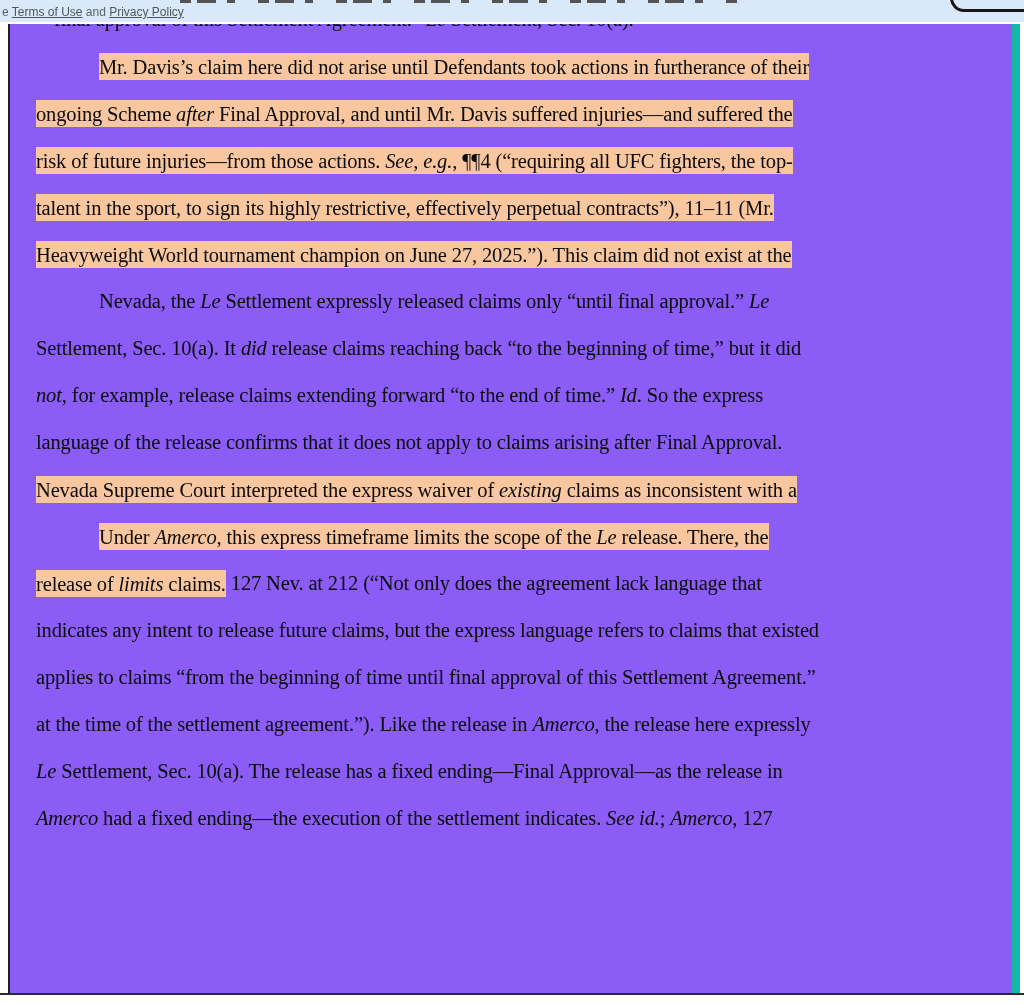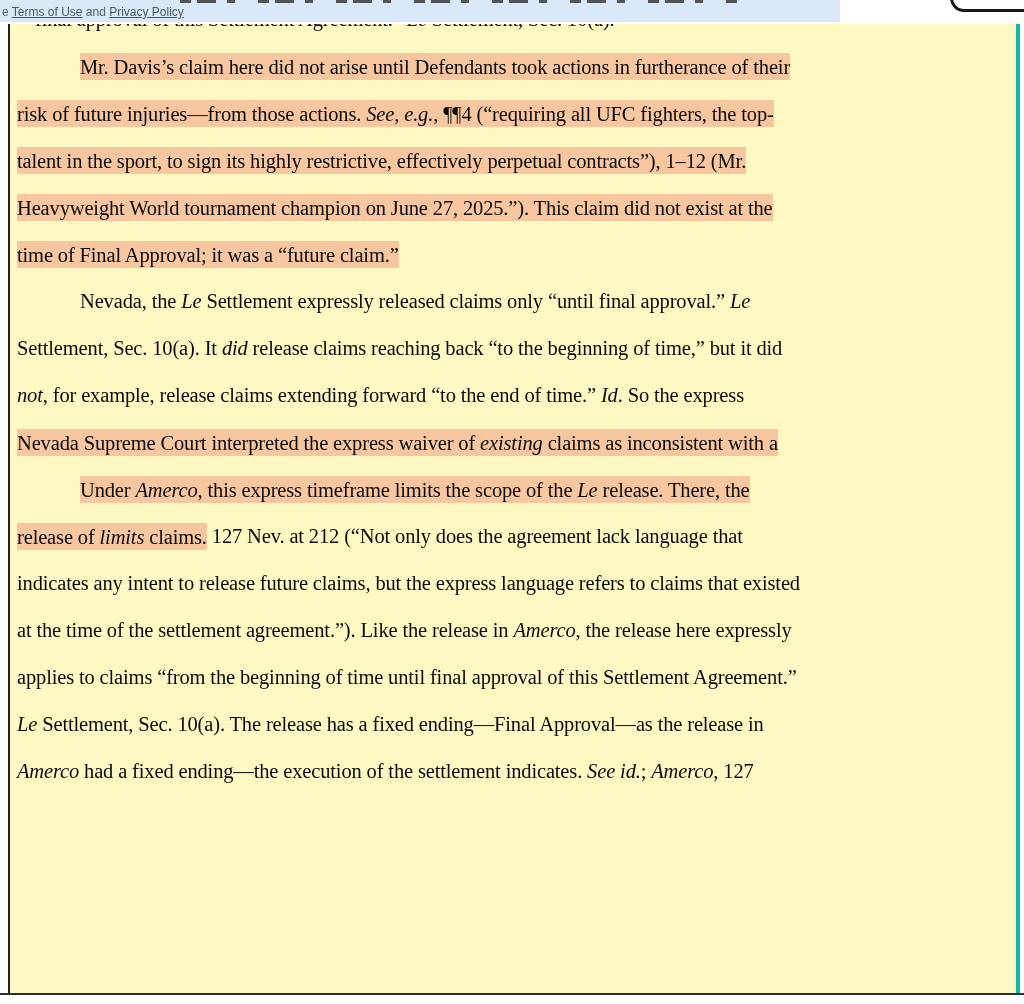--- a/index.html
+++ b/index.html
@@ -1,70 +1,71 @@
 <!DOCTYPE html>
 <html style="--hl: #f8c79f; --banner-bg: #d9e9fa;"><head>
 <meta charset="utf-8">
 <style>
   * { margin:0; padding:0; box-sizing:border-box; }
   html,body { width:1024px; height:1004px; background:#ffffff; overflow:hidden; position:relative;
               font-family:"Liberation Serif","DejaVu Serif",serif; }
 
   
-  .banner { position:absolute; top:0; left:0; width:840px; height:22px;
+  .banner { position:absolute; top:0; left:0; width:1024px; height:22px;
             background:var(--banner-bg,#d9e9fa); z-index:3;
             font-family:"Liberation Sans","DejaVu Sans",sans-serif;
             font-size:12px; color:#5a6569; white-space:pre; }
   .banner-text { position:absolute; left:2px; top:5px; }
   .banner a, .banner .lnk { color:#4c585c; text-decoration:underline; cursor:pointer; }
 
   
   .top-sliver { position:absolute; top:0; left:180px; width:560px; height:3px; z-index:4; opacity:.85;
     background:repeating-linear-gradient(90deg,#3a3a3a 0 11px,transparent 11px 17px,#3a3a3a 17px 36px,transparent 36px 47px,#3a3a3a 47px 55px,transparent 55px 78px); }
 
   
   .corner-frag { position:absolute; top:-30px; left:950px; width:200px; height:42px;
                  border:3px solid #171717; border-bottom-left-radius:14px; z-index:5;
                  background:transparent; }
 
   
   .doc-page { position:absolute; top:24px; left:8px; width:1012px; height:969px;
-              border-left:2px solid #1f1f1f; border-right:4px solid #14b8a6;
-              background:#fef9c3; overflow:hidden; z-index:1; }
+              border-left:2px solid #1f1f1f; border-right:8px solid #14b8a6;
+              background:#8b5cf6; overflow:hidden; z-index:1;padding-left:19px; }
   .doc-content { padding-left:7px; color:#0b0b0b; font-size:20.5px; letter-spacing:-0.15px; }
   .line { height:47px; line-height:47px; white-space:nowrap; }
   .line.indent { padding-left:63px; }
   .line.clipped { margin-top:-28px; padding-left:18px; }
   .it { font-style:italic; }
   .hl { background:var(--hl,#f8c79f); padding:2.5px 0; }
 
   
   .bottom-rule { position:absolute; top:993px; left:0; width:1024px; height:2px;
                  background:#2b2b2b; z-index:2; }
 </style>
 </head>
 <body>
 
 <div class="doc-page">
   <div class="doc-content">
       <div class="line clipped"><span>final approval of this Settlement Agreement.” </span><span class="it">Le</span><span> Settlement, Sec. 10(a).</span></div>
       <div class="line indent"><span class="hl">Mr. Davis’s claim here did not arise until Defendants took actions in furtherance of their</span></div>
+      <div class="line"><span class="hl">ongoing Scheme </span><span class="it hl">after</span><span class="hl"> Final Approval, and until Mr. Davis suffered injuries—and suffered the</span></div>
       <div class="line"><span class="hl">risk of future injuries—from those actions. </span><span class="it hl">See, e.g.</span><span class="hl">, ¶¶4 (“requiring all UFC fighters, the top-</span></div>
-      <div class="line"><span class="hl">talent in the sport, to sign its highly restrictive, effectively perpetual contracts”), 1–12 (Mr.</span></div>
+      <div class="line"><span class="hl">talent in the sport, to sign its highly restrictive, effectively perpetual contracts”), 11–11 (Mr.</span></div>
       <div class="line"><span class="hl">Heavyweight World tournament champion on June 27, 2025.”). This claim did not exist at the</span></div>
-      <div class="line"><span class="hl">time of Final Approval; it was a “future claim.”</span></div>
       <div class="line indent"><span>Nevada, the </span><span class="it">Le</span><span> Settlement expressly released claims only “until final approval.” </span><span class="it">Le</span></div>
       <div class="line"><span>Settlement, Sec. 10(a). It </span><span class="it">did</span><span> release claims reaching back “to the beginning of time,” but it did</span></div>
       <div class="line"><span class="it">not</span><span>, for example, release claims extending forward “to the end of time.” </span><span class="it">Id</span><span>. So the express</span></div>
+      <div class="line"><span>language of the release confirms that it does not apply to claims arising after Final Approval.</span></div>
       <div class="line"><span class="hl">Nevada Supreme Court interpreted the express waiver of </span><span class="it hl">existing</span><span class="hl"> claims as inconsistent with a</span></div>
       <div class="line indent"><span class="hl">Under </span><span class="it hl">Amerco</span><span class="hl">, this express timeframe limits the scope of the </span><span class="it hl">Le</span><span class="hl"> release. There, the</span></div>
       <div class="line"><span class="hl">release of </span><span class="it hl">limits</span><span class="hl"> claims.</span><span> 127 Nev. at 212 (“Not only does the agreement lack language that</span></div>
       <div class="line"><span>indicates any intent to release future claims, but the express language refers to claims that existed</span></div>
+      <div class="line"><span>applies to claims “from the beginning of time until final approval of this Settlement Agreement.”</span></div>
       <div class="line"><span>at the time of the settlement agreement.”). Like the release in </span><span class="it">Amerco</span><span>, the release here expressly</span></div>
-      <div class="line"><span>applies to claims “from the beginning of time until final approval of this Settlement Agreement.”</span></div>
       <div class="line"><span class="it">Le</span><span> Settlement, Sec. 10(a). The release has a fixed ending—Final Approval—as the release in</span></div>
       <div class="line"><span class="it">Amerco</span><span> had a fixed ending—the execution of the settlement indicates. </span><span class="it">See id.</span><span>; </span><span class="it">Amerco</span><span>, 127</span></div>
     </div>
 </div>
 
 <div class="bottom-rule"></div>
 
 <div class="banner">
   <span class="banner-text"><span>e </span><span class="lnk">Terms of Use</span><span> and </span><span class="lnk">Privacy Policy</span></span>
 </div>

